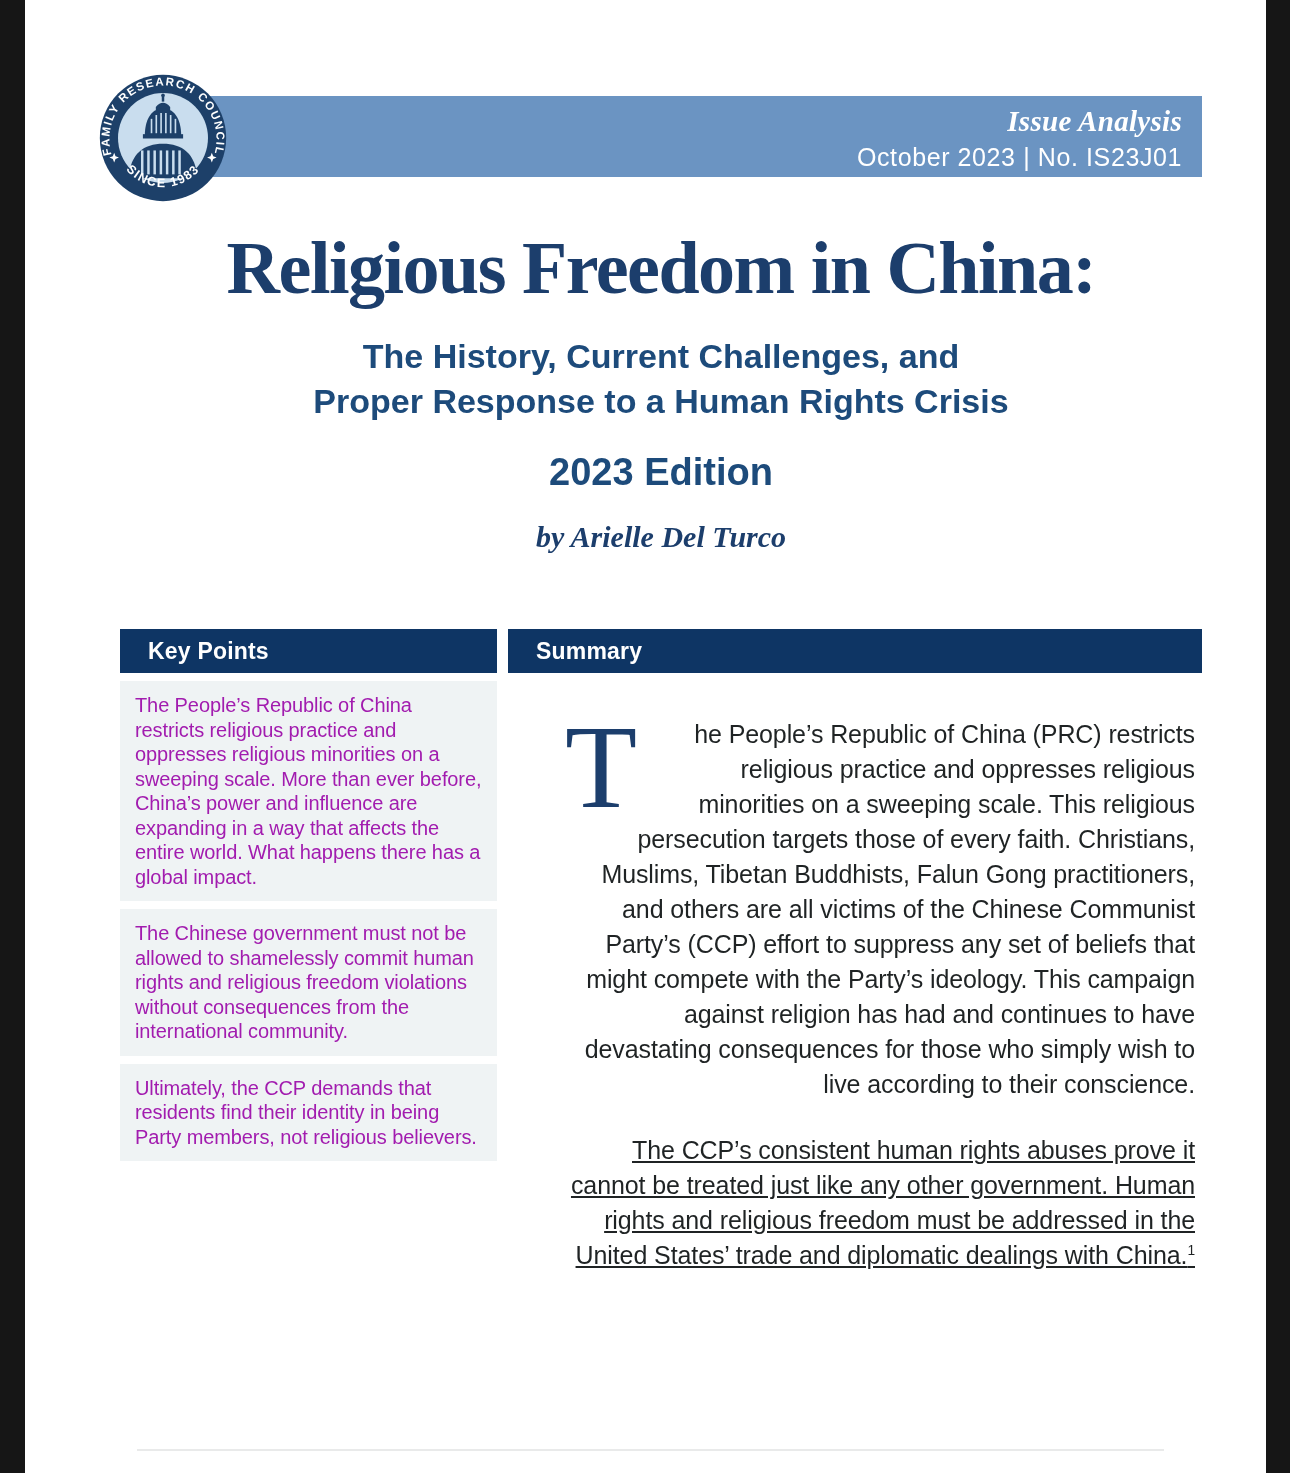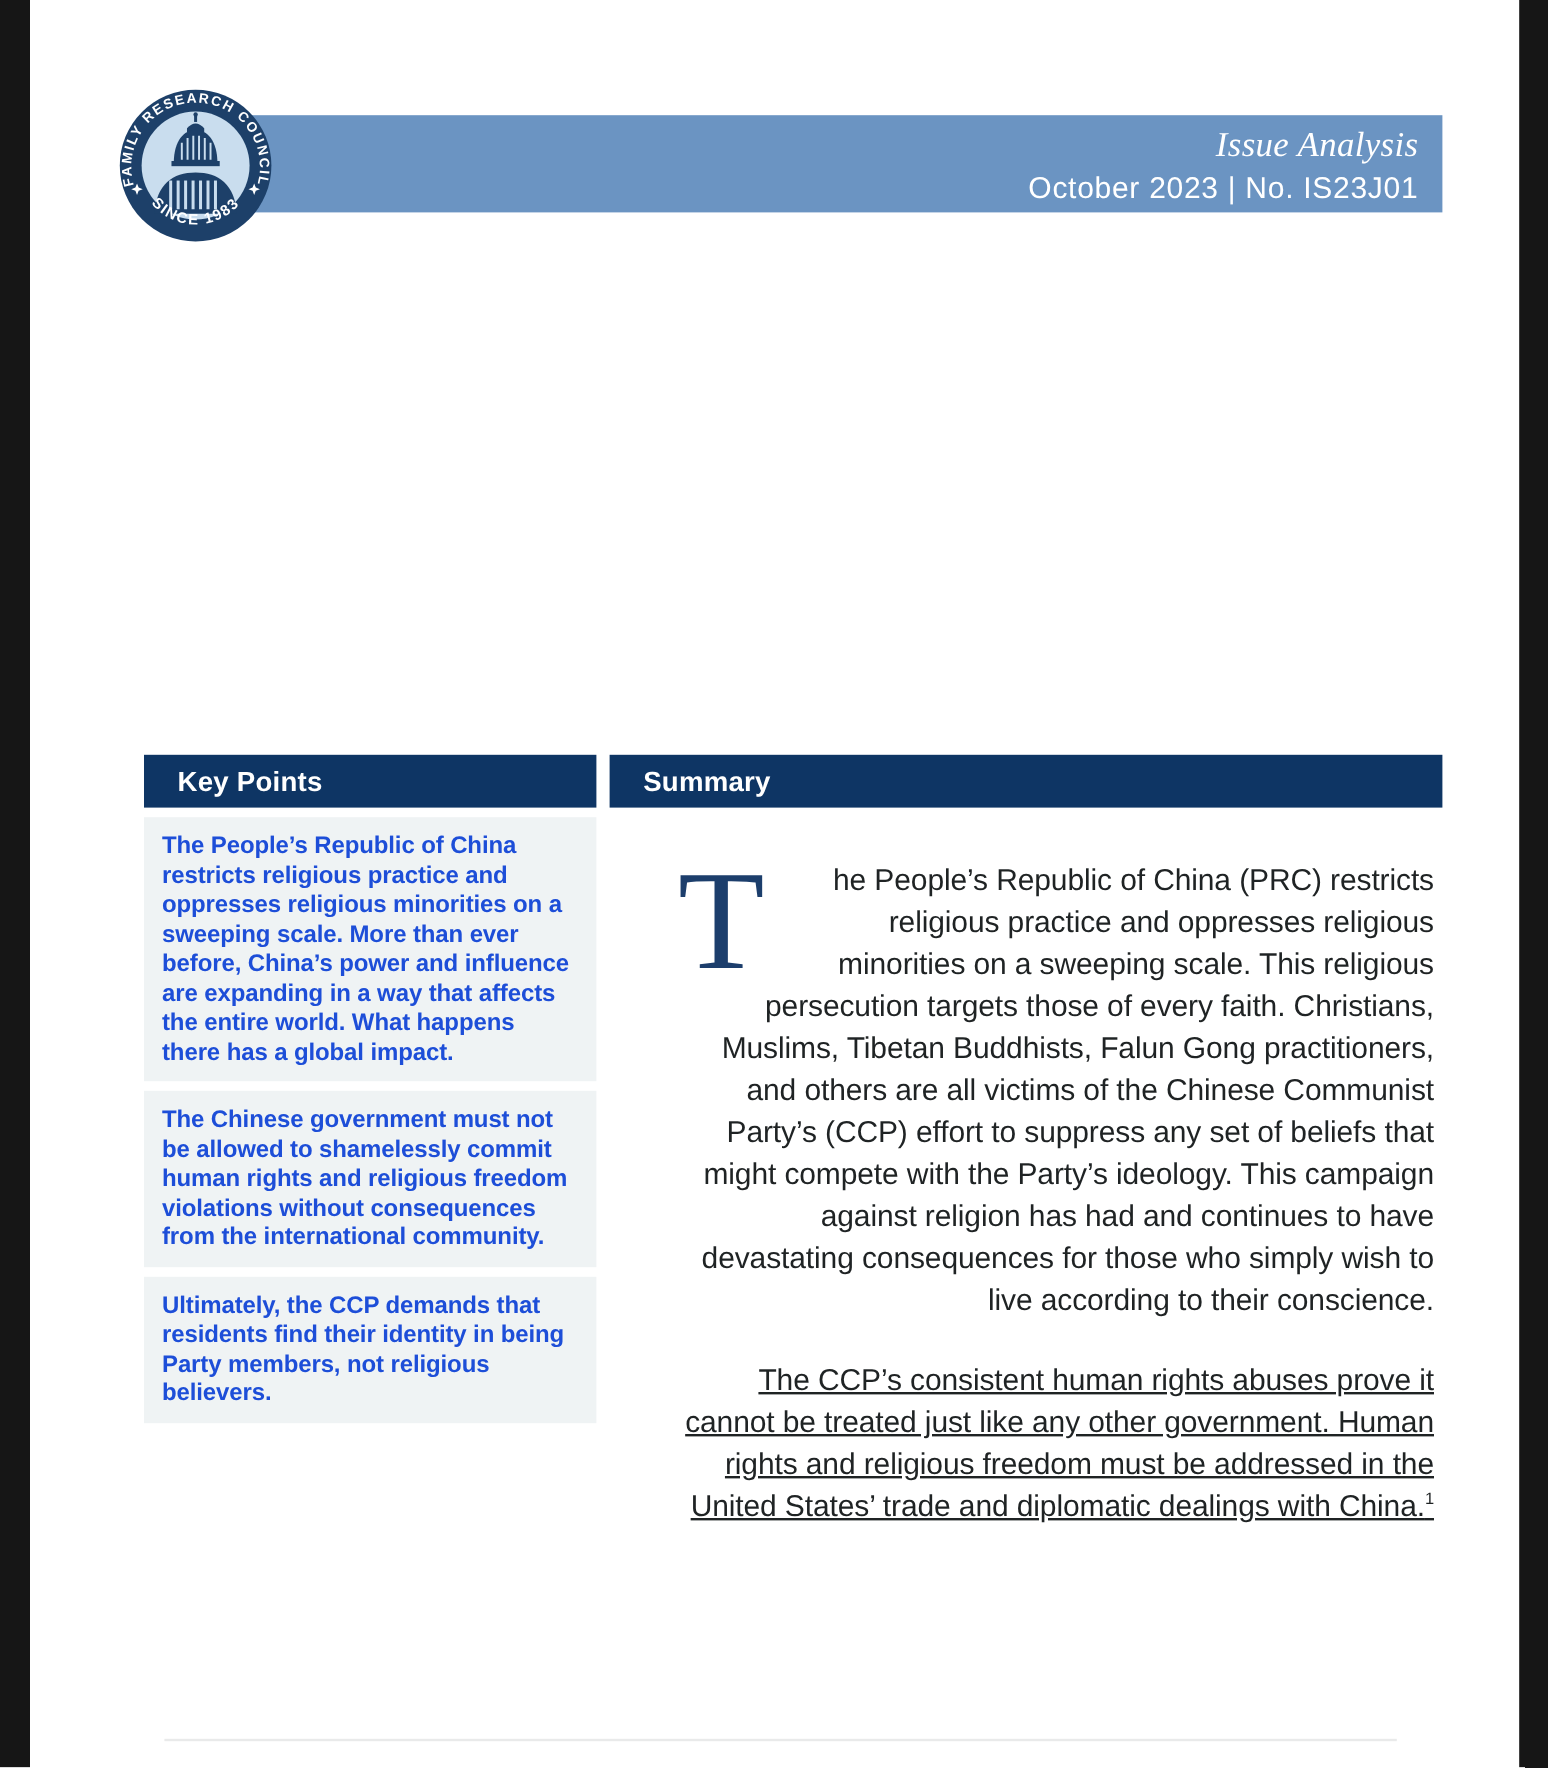--- a/index.html
+++ b/index.html
@@ -14,21 +14,21 @@
   .letterbox.left  { left:0;  width:25px; }
   .letterbox.right { right:0; width:24px; }
 
   
   .banner {
     position:absolute; left:140px; top:96px; width:1062px; height:81px;
     background:#6b94c2; color:#ffffff; text-align:right;
     padding:9px 20px 0 0;
   }
   .banner-kicker {
-    font-family:"Liberation Serif", serif; font-style:italic; font-weight:normal;
+    font-family:"Liberation Serif", serif; font-style:italic; font-weight:bold;
     font-size:29px; line-height:1.15; letter-spacing:0.3px;
   }
   .banner-meta {
     margin-top:5px; font-size:25px; letter-spacing:0.6px; font-weight:400;
   }
 
   
   .logo { position:absolute; left:96px; top:71px; width:134px; height:134px; }
 
   
@@ -50,22 +50,22 @@
   .columns { position:absolute; left:120px; top:629px; width:1082px; display:flex; gap:11px; align-items:flex-start; }
   .kp-col  { flex:0 0 377px; width:377px; }
   .sum-col { flex:1;text-align:right; }
   .panel-header {
     height:44px; background:#0e3564; color:#ffffff;
     display:flex; align-items:center; padding-left:28px;
     font-size:23px; font-weight:bold; letter-spacing:0.2px;
   }
   .kp-item {
     margin-top:8px; background:#eff3f4; padding:12px 15px;
-    font-size:20px; font-weight:bold; line-height:24.5px;
-    color:#1d4ed8; letter-spacing:-0.1px;
+    font-size:20px; font-weight:normal; line-height:24.5px;
+    color:#a21caf; letter-spacing:-0.1px;
   }
   .summary-body {
     padding:44px 7px 0 57px;
     font-size:25px; line-height:35px; color:#1f2324; letter-spacing:-0.1px;
   }
   .dropcap {
     float:left; font-family:"Liberation Serif", serif;
     font-size:118px; line-height:0.78; color:#1c3e6c;
     margin:5px 9px 0 0;
   }
@@ -134,20 +134,29 @@
         <textPath href="#arcBottom" startOffset="50%" text-anchor="middle">SINCE 1983</textPath>
       </text>
 
       <g fill="#ffffff">
         <path d="M19,85.5 L20.4,89 L24,90.5 L20.4,92 L19,95.5 L17.6,92 L14,90.5 L17.6,89 Z"></path>
         <path d="M121,85.5 L122.4,89 L126,90.5 L122.4,92 L121,95.5 L119.6,92 L116,90.5 L119.6,89 Z"></path>
       </g>
     </svg>
   </div>
 
+  <div class="title-block">
+    <h1 class="doc-title">Religious Freedom in China:</h1>
+    <div class="doc-subtitle">
+      <span>The History, Current Challenges, and</span><br>
+      <span>Proper Response to a Human Rights Crisis</span>
+    </div>
+    <div class="doc-edition">2023 Edition</div>
+    <div class="doc-byline">by Arielle Del Turco</div>
+  </div>
 
   <div class="columns">
 
     <aside class="kp-col">
       <div class="panel-header">
         <span>Key Points</span>
       </div>
       <div class="kp-item">The People’s Republic of China restricts religious practice and oppresses religious minorities on a sweeping scale. More than ever before, China’s power and influence are expanding in a way that affects the entire world. What happens there has a global impact.</div>
       <div class="kp-item">The Chinese government must not be allowed to shamelessly commit human rights and religious freedom violations without consequences from the international community.</div>
       <div class="kp-item">Ultimately, the CCP demands that residents find their identity in being Party members, not religious believers.</div>

